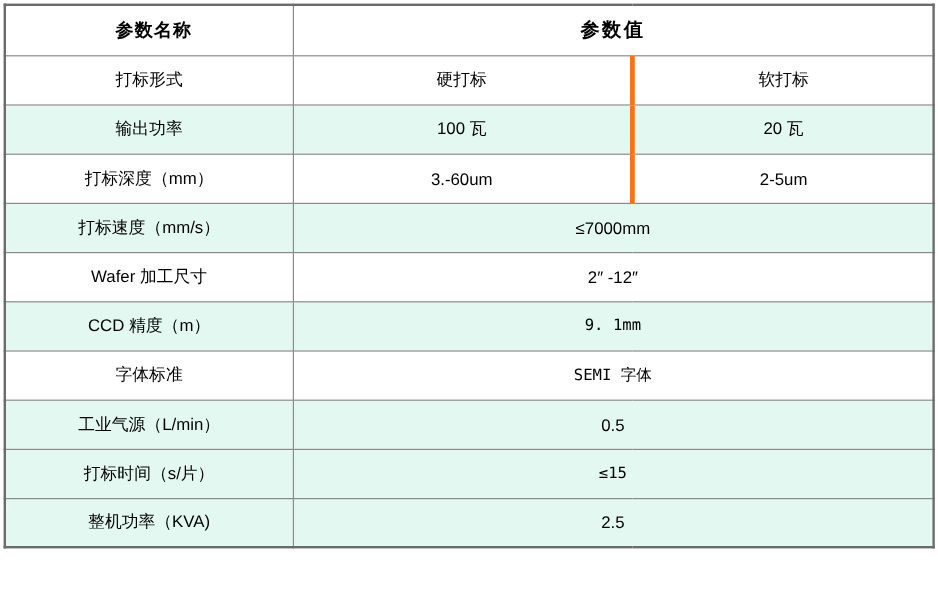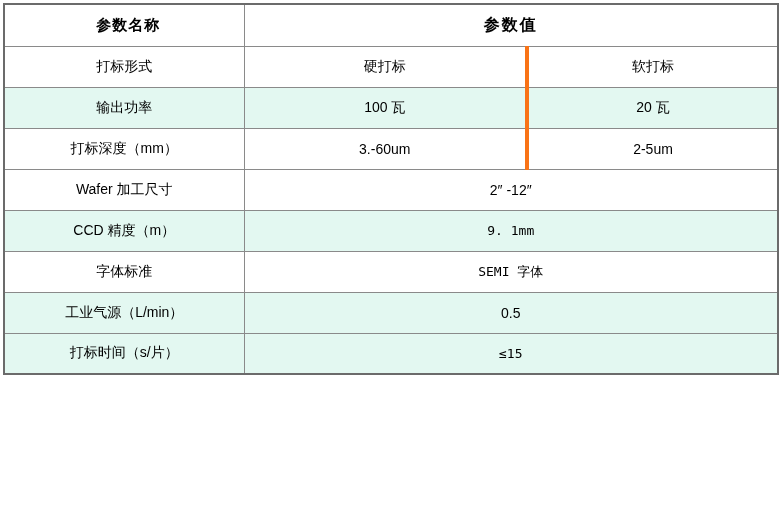--- a/index.html
+++ b/index.html
@@ -57,34 +57,42 @@
       <tr class="h-row bg-mint">
         <td class="label">输出功率</td>
         <td class="val">100 瓦</td>
         <td class="val div-right">20 瓦</td>
       </tr>
       <tr class="h-row bg-white">
         <td class="label">打标深度（mm）</td>
         <td class="val">3.-60um</td>
         <td class="val div-right">2-5um</td>
       </tr>
+      <tr class="h-row bg-mint">
+        <td class="label">打标速度（mm/s）</td>
+        <td colspan="2" class="val">≤7000mm</td>
+      </tr>
       <tr class="h-row bg-white">
         <td class="label">Wafer 加工尺寸</td>
         <td colspan="2" class="val">2″ -12″</td>
       </tr>
       <tr class="h-row bg-mint">
         <td class="label">CCD 精度（m）</td>
         <td colspan="2" class="val mono">9. 1mm</td>
       </tr>
       <tr class="h-row bg-white">
         <td class="label">字体标准</td>
         <td colspan="2" class="val mono">SEMI 字体</td>
       </tr>
       <tr class="h-row bg-mint">
         <td class="label">工业气源（L/min）</td>
         <td colspan="2" class="val">0.5</td>
       </tr>
       <tr class="h-row bg-mint">
         <td class="label">打标时间（s/片）</td>
         <td colspan="2" class="val mono">≤15</td>
       </tr>
+      <tr class="h-row bg-mint">
+        <td class="label">整机功率（KVA)</td>
+        <td colspan="2" class="val">2.5</td>
+      </tr>
     </tbody>
 </table>
 
 </body></html>

